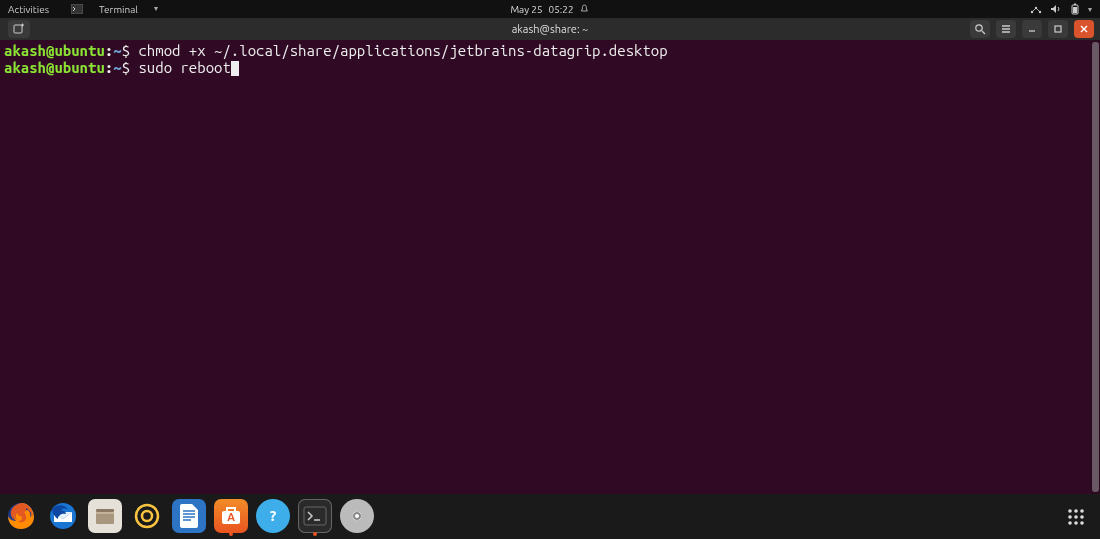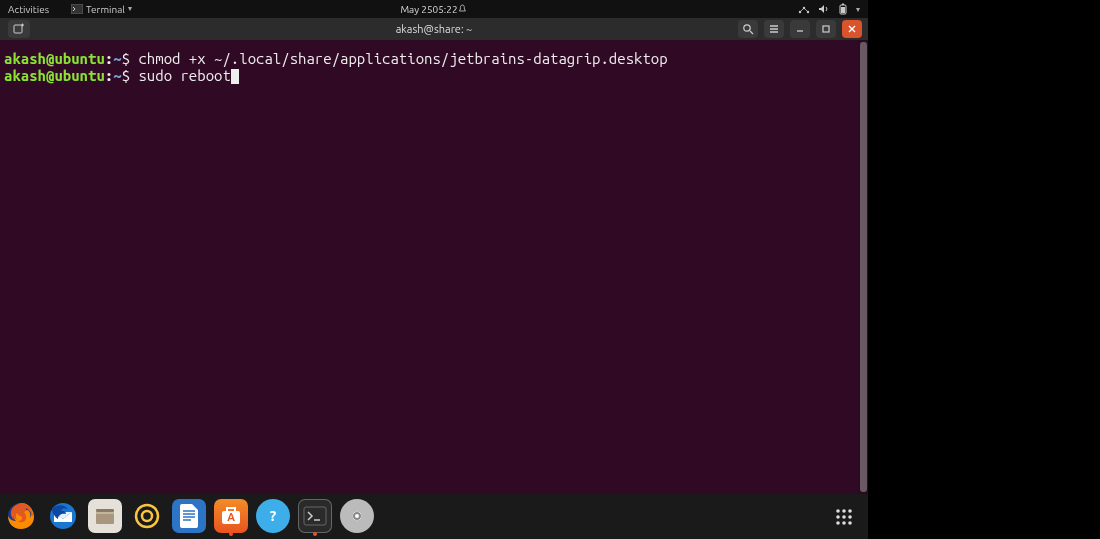--- a/index.html
+++ b/index.html
@@ -1,41 +1,41 @@
 <!DOCTYPE html>
 <html><head>
 <meta charset="utf-8">
 <style>
   * { box-sizing: border-box; margin: 0; padding: 0; }
   html, body { width: 1100px; height: 539px; overflow: hidden; font-family: Ubuntu, Cantarell, "DejaVu Sans", sans-serif; background: #000; }
-  .screen { position: relative; width: 868px; height: 539px; background: #1a1a1a; }
+  .screen { position: relative; width: 1100px; height: 539px; background: #1a1a1a; }
 
   
   .topbar { position: absolute; top: 0; left: 0; right: 0; height: 18px; background: #111; color: #ddd; display: flex; align-items: center; font-size: 10px; }
   .topbar .left { display: flex; align-items: center; gap: 14px; padding-left: 8px; }
-  .topbar .center { position: absolute; left: 50%; transform: translateX(-50%); display: flex; gap: 0; }
+  .topbar .center { position: absolute; left: 50%; transform: translateX(-50%); display: flex; gap: 6px; }
   .topbar .right { margin-left: auto; display: flex; align-items: center; gap: 8px; padding-right: 8px; }
   .topbar .label { color: #ccc; }
-  .topbar .menu { display: flex; align-items: flex-start; gap: 3px; padding-left: 8px; }
+  .topbar .menu { display: flex; align-items: flex-start; gap: 16px; padding-left: 8px; }
   .topbar svg { display: block; }
   .topbar .drop { font-size: 8px; color: #aaa; }
 
   
   .winbar { position: absolute; top: 18px; left: 0; right: 0; height: 22px; background: #2c2c2c; display: flex; align-items: center; }
   .winbar .left { display: flex; align-items: center; gap: 8px; padding-left: 8px; }
   .winbar .center { position: absolute; left: 50%; transform: translateX(-50%); color: #ddd; font-size: 11px; }
   .winbar .right { margin-left: auto; display: flex; align-items: center; gap: 6px; padding-right: 6px; }
   .winbtn { width: 20px; height: 18px; border-radius: 4px; background: #3a3a3a; display: flex; align-items: center; justify-content: center; }
   .winbtn.close { background: #d9532c; }
   .left-square { width: 22px; height: 18px; border-radius: 4px; background: #3a3a3a; display: flex; align-items: center; justify-content: center; }
   .winbar svg { display: block; }
 
   
   .term-outer { position: absolute; top: 40px; left: 0; right: 0; bottom: 45px; background: #300a24; }
-  .term { position: absolute; top: 0; left: 0; right: 10px; bottom: 0; padding: 10px 4px; font-family: "Ubuntu Mono", "DejaVu Sans Mono", monospace; font-size: 15px; line-height: 17px; white-space: pre; color: #eee; }
+  .term { position: absolute; top: 0; left: 0; right: 10px; bottom: 0; padding: 2px 4px; font-family: "Ubuntu Mono", "DejaVu Sans Mono", monospace; font-size: 15px; line-height: 17px; white-space: pre; color: #eee; }
   .ps-user { color: #8ae234; font-weight: bold; }
   .ps-colon { color: #eee; font-weight: bold; }
   .ps-path { color: #729fcf; font-weight: bold; }
   .ps-dollar { color: #eee; }
   .cursor { display: inline-block; width: 8px; height: 15px; background: #eee; vertical-align: text-bottom; }
   .scrollbar { position: absolute; right: 0; top: 0; width: 10px; bottom: 0; background: #2b0a20; }
   .scrollthumb { position: absolute; right: 1px; top: 2px; width: 7px; bottom: 2px; background: #6a5864; border-radius: 3px; }
 
   
   .dock { position: absolute; left: 4px; bottom: 3px; height: 40px; display: flex; align-items: center; gap: 8px; }

